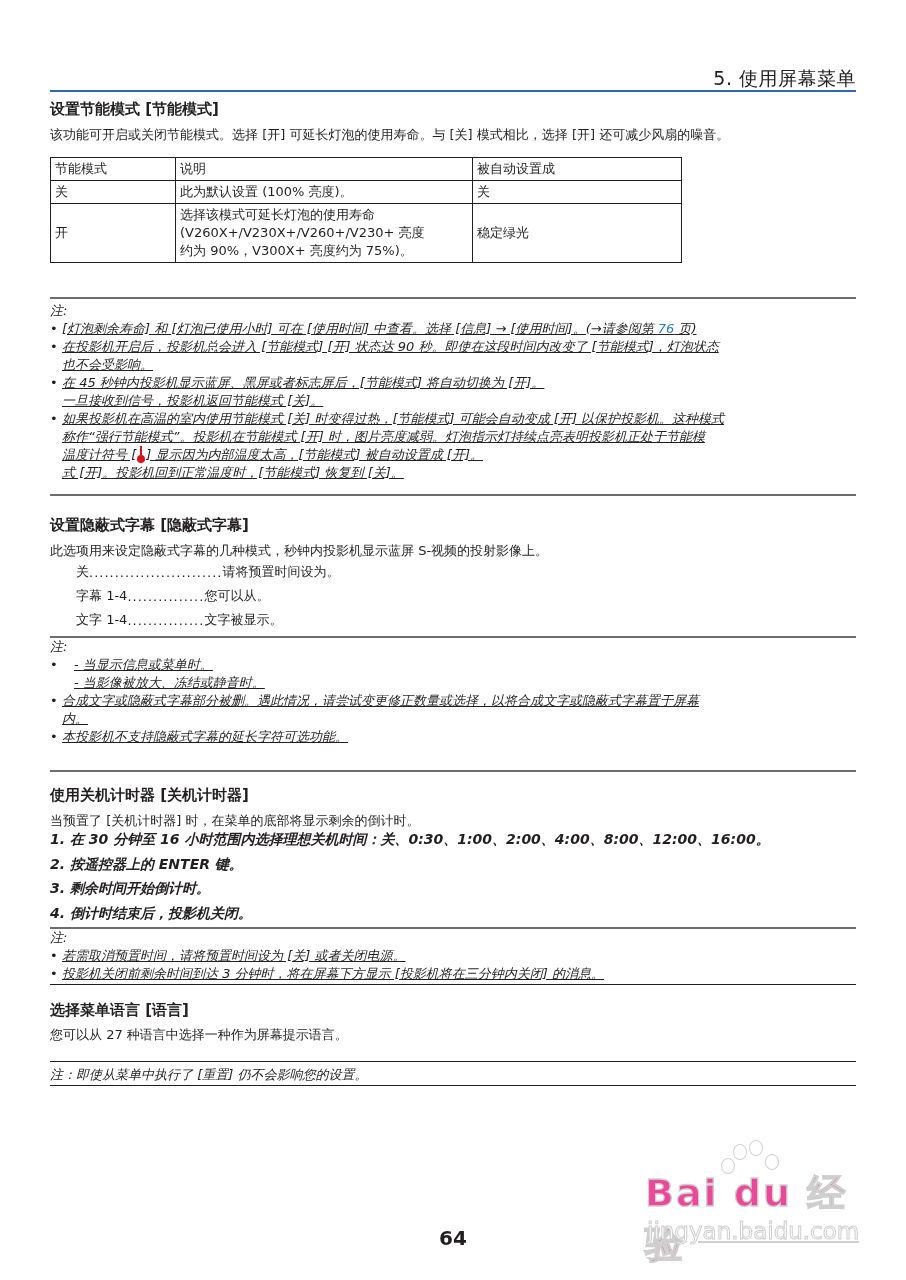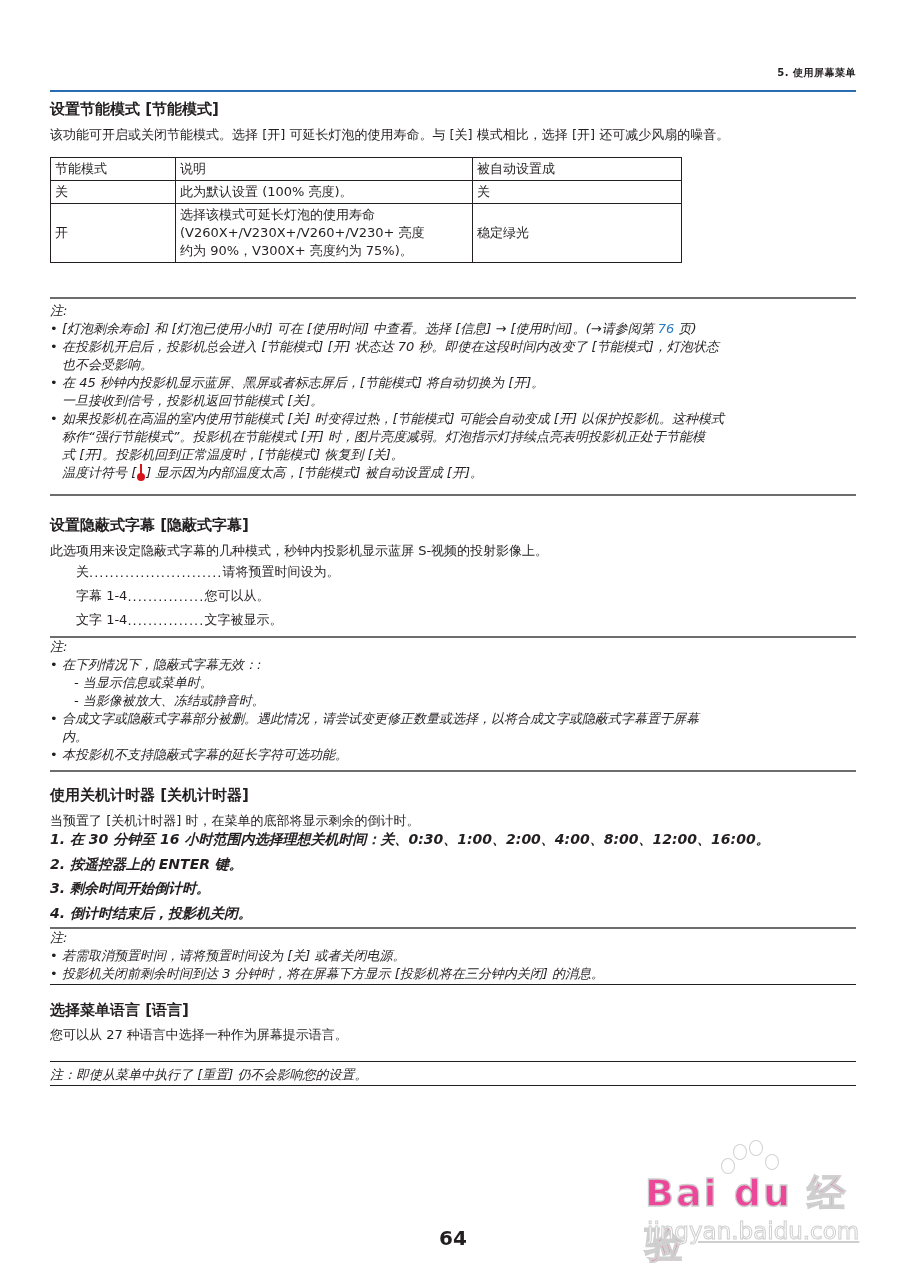--- a/index.html
+++ b/index.html
@@ -4,41 +4,41 @@
 <style>
   html, body { margin: 0; padding: 0; background: #ffffff; }
   body {
     width: 906px; height: 1280px; position: relative; overflow: hidden;
     font-family: "DejaVu Sans", "Liberation Sans", sans-serif;
     color: #231f20;
   }
   .page { position: absolute; left: 50px; top: 0; width: 806px; }
   .chapter {
     position: absolute; right: 0; top: 66px;
-    font-size: 10px; font-weight: bold; letter-spacing: 0.5px;
+    font-size: 19px; font-weight: normal; letter-spacing: 0.5px;
   }
   .chapter-rule {
     position: absolute; left: 0; top: 90px; width: 806px; height: 2px; background: #2b6cb0;
   }
   .h2 { font-size: 15px; font-weight: bold; position: absolute; left: 0; text-align: right; }
   .p { font-size: 13px; position: absolute; left: 0; white-space: nowrap; }
   table.eco {
     position: absolute; left: 0; top: 157px; width: 632px;
     border-collapse: collapse; font-size: 13px;
   }
   table.eco td {
     border: 1px solid #231f20; padding: 2px 4px; vertical-align: middle; line-height: 18px;
   }
   .rule { position: absolute; left: 0; width: 806px; height: 1px; background: #231f20; }
   .rule.thick { height: 2px; background: #6d6d6d; }
   .note {
     position: absolute; left: 0; width: 806px; font-size: 13px; font-style: italic; line-height: 18px;
   }
   .note .label { display: block; }
-  .note .item { position: relative; padding-left: 12px; }
+  .note .item { position: relative; padding-left: 12px; text-decoration: underline; }
   .note .item::before { content: "•"; position: absolute; left: 0; font-style: normal; }
   .note .sub { padding-left: 12px; }
   .link { color: #2b7bbf; }
   .therm {
     display: inline-block; width: 10px; height: 16px; position: relative; vertical-align: -3px;
   }
   .therm::before {
     content: ""; position: absolute; left: 4px; top: 0; width: 2px; height: 11px; background: #d7141a;
   }
   .therm::after {
@@ -94,32 +94,32 @@
   </tbody>
     </table>
 
   <div class="rule thick" style="top:297px"></div>
   <div class="note" style="top:302px">
     <span class="label">注:</span>
     <div class="item">
       <span>[灯泡剩余寿命] 和 [灯泡已使用小时] 可在 [使用时间] 中查看。选择 [信息] → [使用时间]。(→请参阅第 </span><span class="link">76</span><span> 页)</span>
     </div>
     <div class="item">
-      <div>在投影机开启后，投影机总会进入 [节能模式] [开] 状态达 70 秒。即使在这段时间内改变了 [节能模式]，灯泡状态</div>
+      <div>在投影机开启后，投影机总会进入 [节能模式] [开] 状态达 90 秒。即使在这段时间内改变了 [节能模式]，灯泡状态</div>
       <div>也不会受影响。</div>
     </div>
     <div class="item">
       <div>在 45 秒钟内投影机显示蓝屏、黑屏或者标志屏后，[节能模式] 将自动切换为 [开]。</div>
       <div>一旦接收到信号，投影机返回节能模式 [关]。</div>
     </div>
     <div class="item">
       <div>如果投影机在高温的室内使用节能模式 [关] 时变得过热，[节能模式] 可能会自动变成 [开] 以保护投影机。这种模式</div>
       <div>称作“强行节能模式”。投影机在节能模式 [开] 时，图片亮度减弱。灯泡指示灯持续点亮表明投影机正处于节能模</div>
+      <div><span>温度计符号 [</span><span class="therm"></span><span>] 显示因为内部温度太高，[节能模式] 被自动设置成 [开]。</span></div>
       <div>式 [开]。投影机回到正常温度时，[节能模式] 恢复到 [关]。</div>
-      <div><span>温度计符号 [</span><span class="therm"></span><span>] 显示因为内部温度太高，[节能模式] 被自动设置成 [开]。</span></div>
     </div>
   </div>
   <div class="rule thick" style="top:494px"></div>
 
   <div class="h2" style="top:516px">设置隐蔽式字幕 [隐蔽式字幕]</div>
   <div class="p" style="top:542px">此选项用来设定隐蔽式字幕的几种模式，秒钟内投影机显示蓝屏 S-视频的投射影像上。</div>
   <div class="dl" style="top:560px">
     <div class="row">
       <span class="term">关</span>
       <span class="dots">..........................</span>
@@ -134,21 +134,20 @@
       <span class="term">文字 1-4</span>
       <span class="dots">...............</span>
       <span>文字被显示。</span>
     </div>
   </div>
 
   <div class="rule thick" style="top:636px"></div>
   <div class="note" style="top:638px">
     <span class="label">注:</span>
     <div class="item">
-      <div>在下列情况下，隐蔽式字幕无效：:</div>
       <div class="sub">- 当显示信息或菜单时。</div>
       <div class="sub">- 当影像被放大、冻结或静音时。</div>
     </div>
     <div class="item">
       <div>合成文字或隐蔽式字幕部分被删。遇此情况，请尝试变更修正数量或选择，以将合成文字或隐蔽式字幕置于屏幕</div>
       <div>内。</div>
     </div>
     <div class="item">
       <div>本投影机不支持隐蔽式字幕的延长字符可选功能。</div>
     </div>

